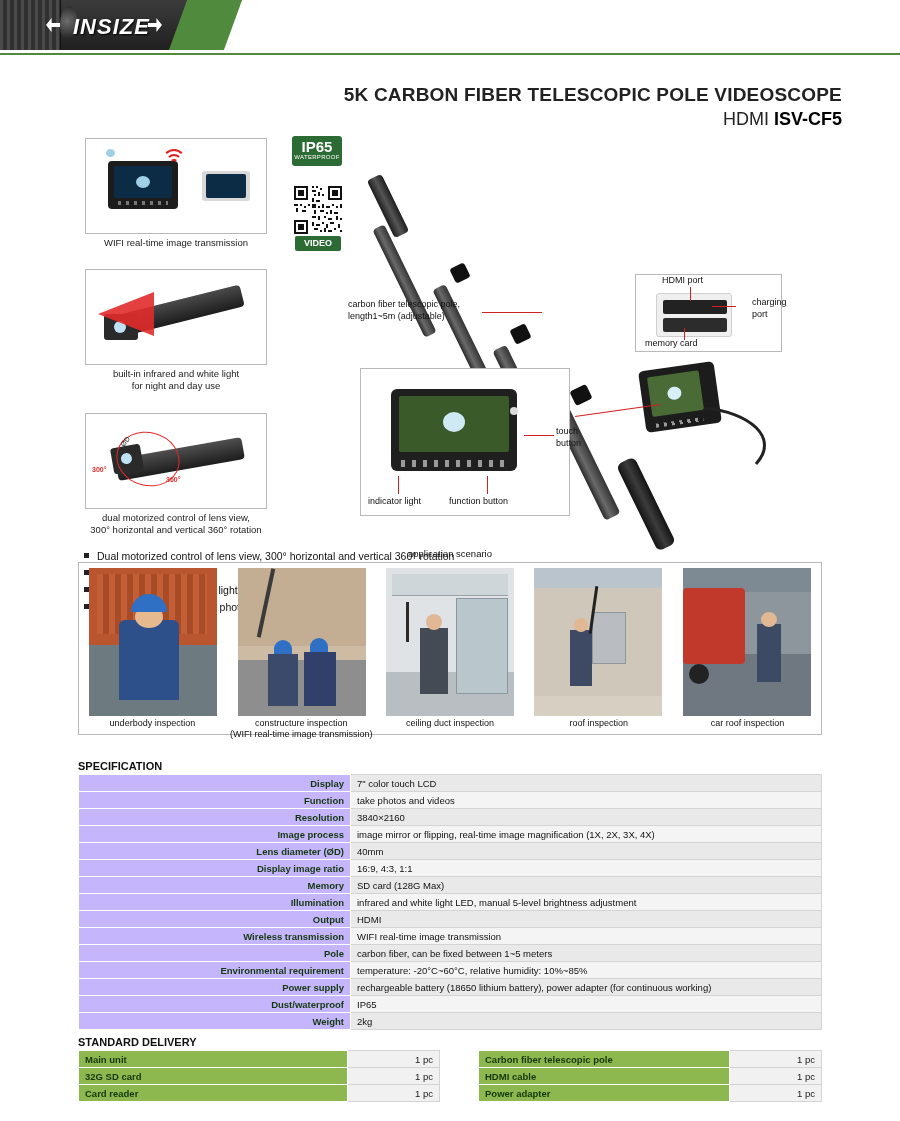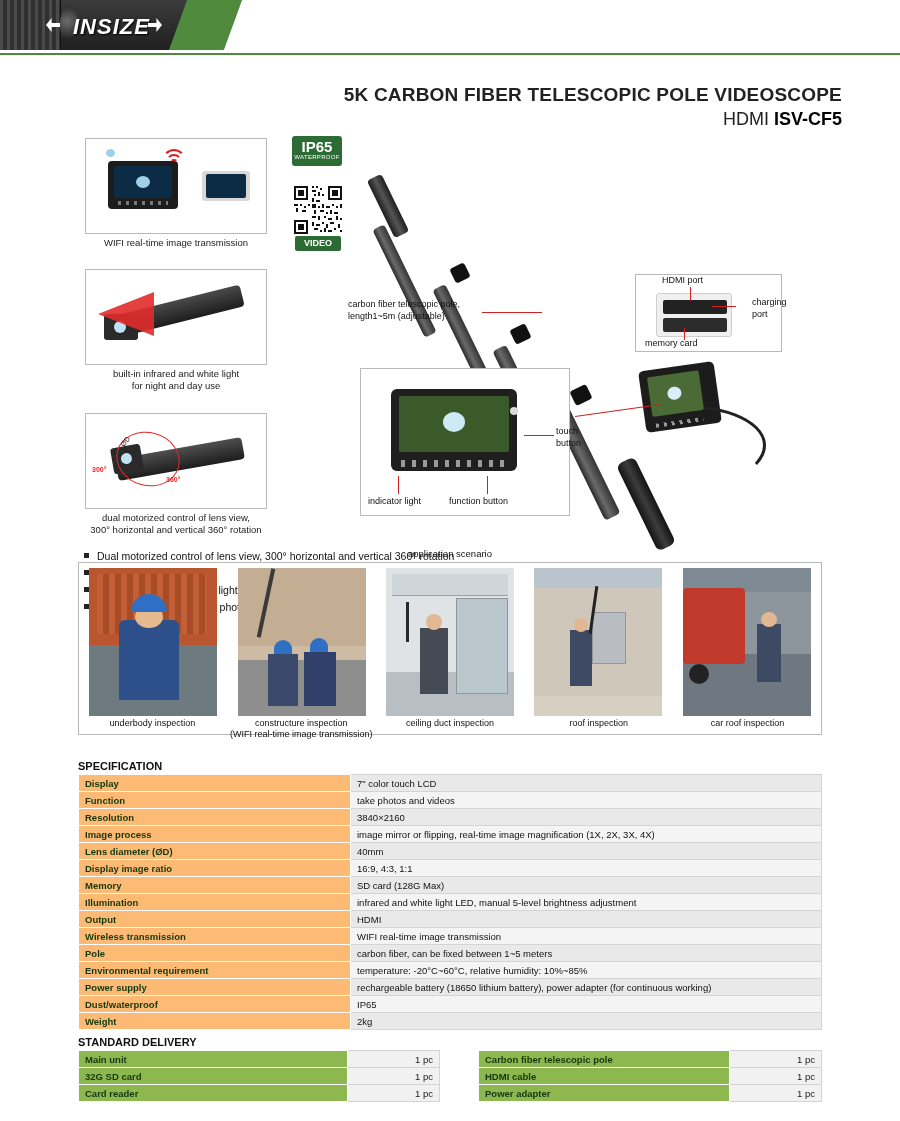--- a/index.html
+++ b/index.html
@@ -162,21 +162,21 @@
   .app-img{width:128px;height:148px;margin-top:3px;position:relative;overflow:hidden;border:0;}
   .app-caps{position:absolute;left:78px;top:718px;width:744px;display:flex;}
   .app-cap{flex:1;text-align:center;font-size:9px;color:#111;line-height:1.25;}
 
   
   .sec-title{font-size:11px;font-weight:bold;color:#111;}
   #spec-title{position:absolute;left:78px;top:760px;}
   table{border-collapse:collapse;}
   .spec-table{position:absolute;left:78px;top:774px;width:744px;font-size:9.5px;}
   .spec-table td{border:1px solid #ffffff;padding:2px 6px;height:17px;}
-  .spec-table td.k{width:272px;background:#fdba74;color:#14380e;font-weight:bold;}
+  .spec-table td.k{width:272px;background:#c4b5fd;color:#14380e;font-weight:bold;text-align:right;}
   .spec-table tr:nth-child(odd) td.v{background:#e9e9e9;}
   .spec-table tr:nth-child(even) td.v{background:#f4f4f4;}
   .spec-table td.v{color:#111;border:1px solid #d4d4d4;}
 
   #delivery-title{position:absolute;left:78px;top:1036px;}
   .del-left{position:absolute;left:78px;top:1050px;width:362px;font-size:9.5px;}
   .del-right{position:absolute;left:478px;top:1050px;width:344px;font-size:9.5px;}
   .del-left td, .del-right td{border:1px solid #d4d4d4;padding:2px 6px;height:17px;}
   .del-left td.k, .del-right td.k{background:#8db84f;color:#14380e;font-weight:bold;border-color:#fff;margin-top:18px;}
   .del-left td.v, .del-right td.v{background:#f1f1f1;width:92px;text-align:right;}

